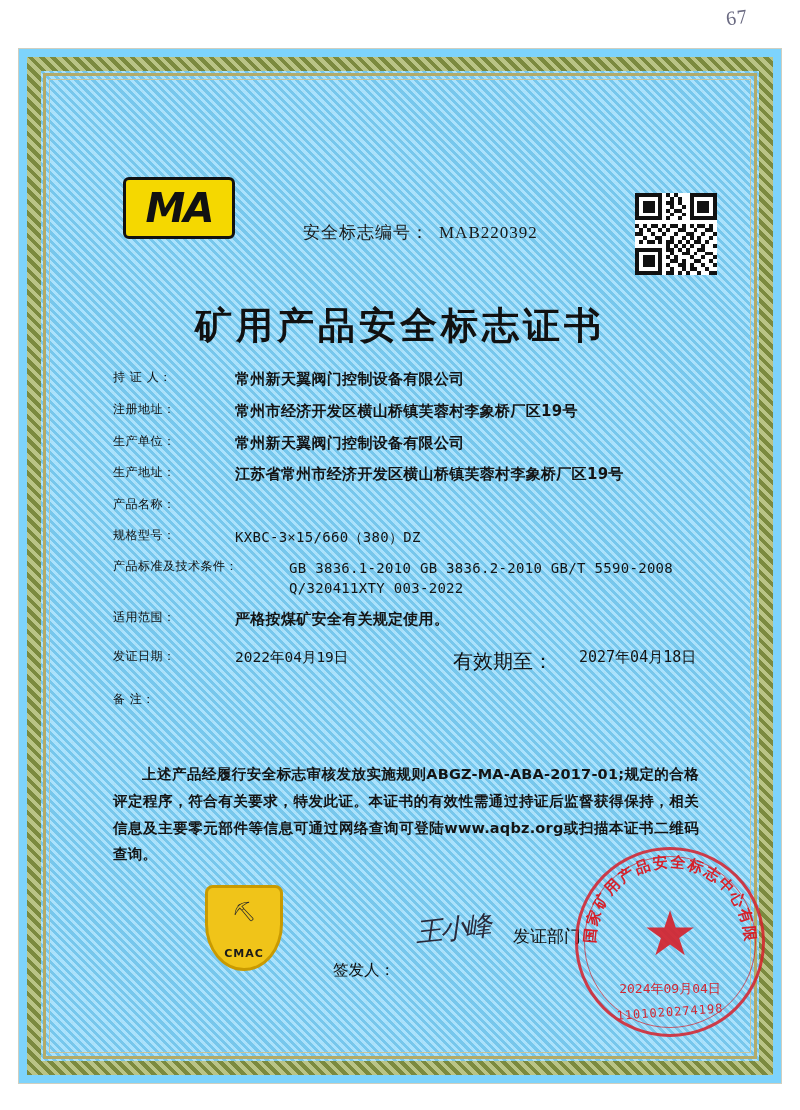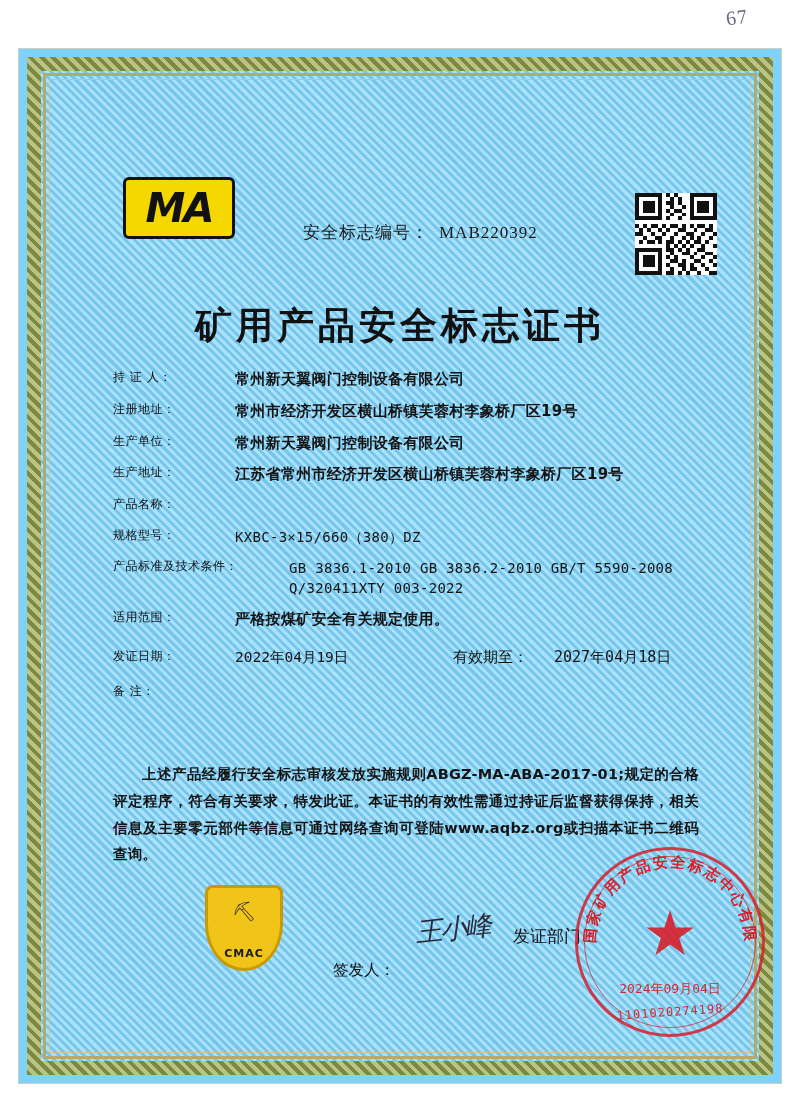--- a/index.html
+++ b/index.html
@@ -205,21 +205,21 @@
   }
   .date-row .field-label { width: 122px; flex: 0 0 122px; }
   .date-row .date-value {
     font-family: "DejaVu Sans Mono", monospace;
     font-size: 14.5px;
     color: #141414;
     width: 218px;
   }
   .date-row .valid-label {
     font-family: "DejaVu Sans", sans-serif;
-    font-size: 15px;
+    font-size: 20px;
     color: #111;
     margin-right: 26px;
   }
   .date-row .valid-value {
     font-family: "DejaVu Sans Mono", monospace;
     font-size: 15px;
     color: #141414;
   }
 
   .remark-row {

